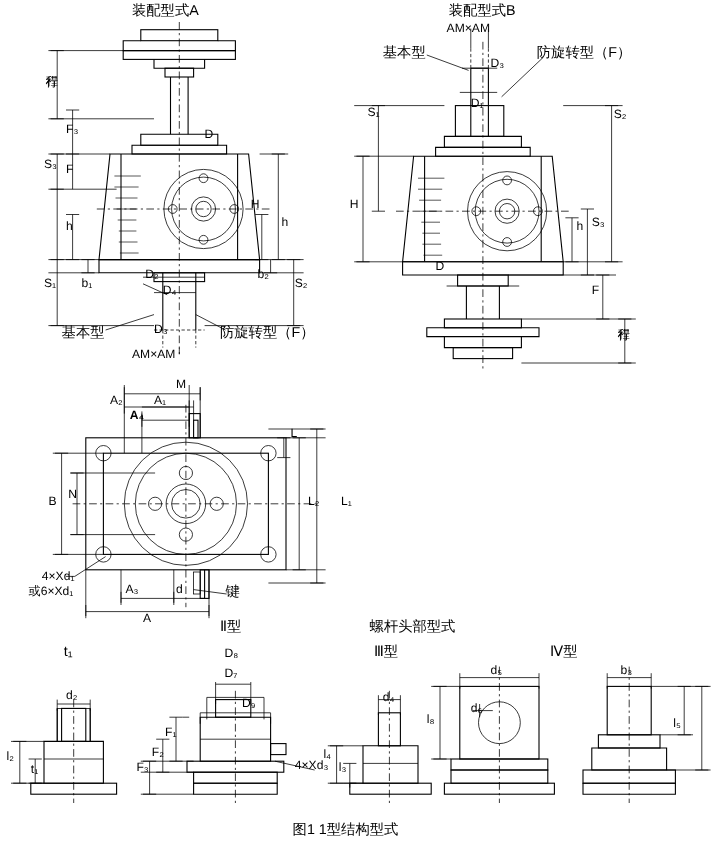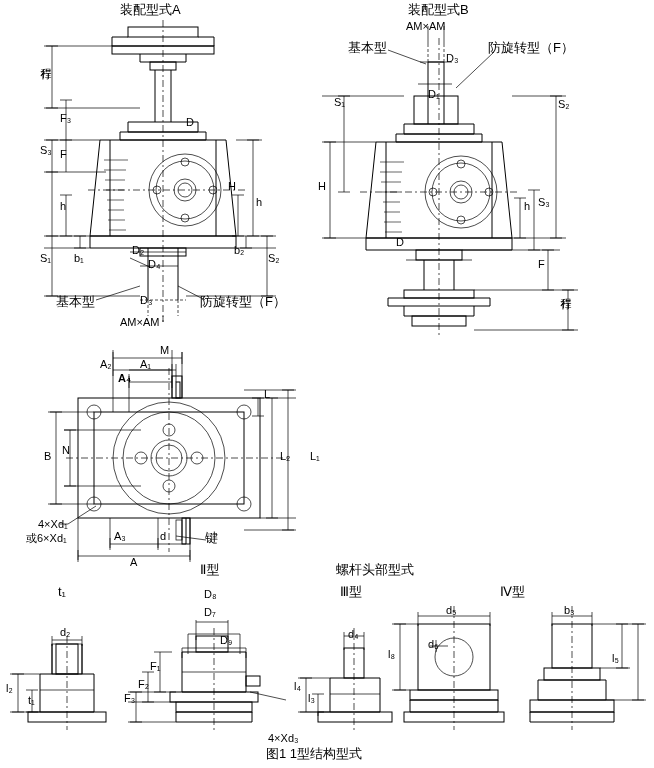--- a/index.html
+++ b/index.html
@@ -556,21 +556,21 @@
 <div class="lbl" style="left:60px;top:626px;">d₂</div>
 <div class="lbl" style="left:6px;top:682px;">l₂</div>
 <div class="lbl" style="left:28px;top:694px;">t₁</div>
 
 <div class="lbl" style="left:204px;top:606px;">D₇</div>
 <div class="lbl" style="left:204px;top:588px;">D₈</div>
 <div class="lbl" style="left:220px;top:634px;">D₉</div>
 <div class="lbl" style="left:150px;top:660px;">F₁</div>
 <div class="lbl" style="left:124px;top:692px;">F₃</div>
 <div class="lbl" style="left:138px;top:678px;">F₂</div>
-<div class="lbl" style="left:268px;top:732px;">4×Xd₃</div>
+<div class="lbl" style="left:268px;top:690px;">4×Xd₃</div>
 
 <div class="lbl" style="left:348px;top:628px;">d₄</div>
 <div class="lbl" style="left:308px;top:692px;">l₃</div>
 <div class="lbl" style="left:294px;top:680px;">l₄</div>
 
 <div class="lbl" style="left:446px;top:604px;">d₅</div>
 <div class="lbl" style="left:428px;top:638px;">d₆</div>
 <div class="lbl" style="left:388px;top:648px;">l₈</div>
 <div class="lbl" style="left:564px;top:604px;">b₃</div>
 <div class="lbl" style="left:612px;top:640px;margin-top:12px;">l₅</div>

